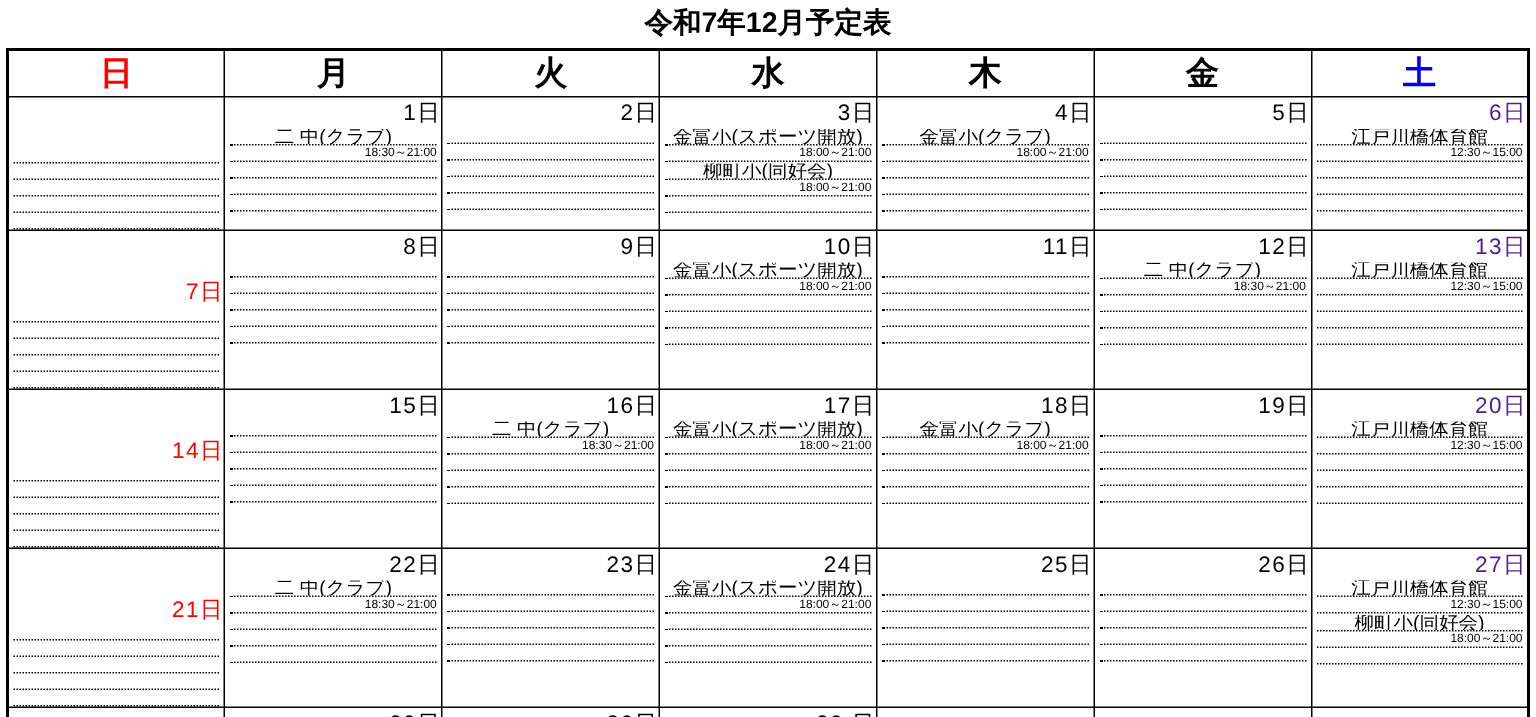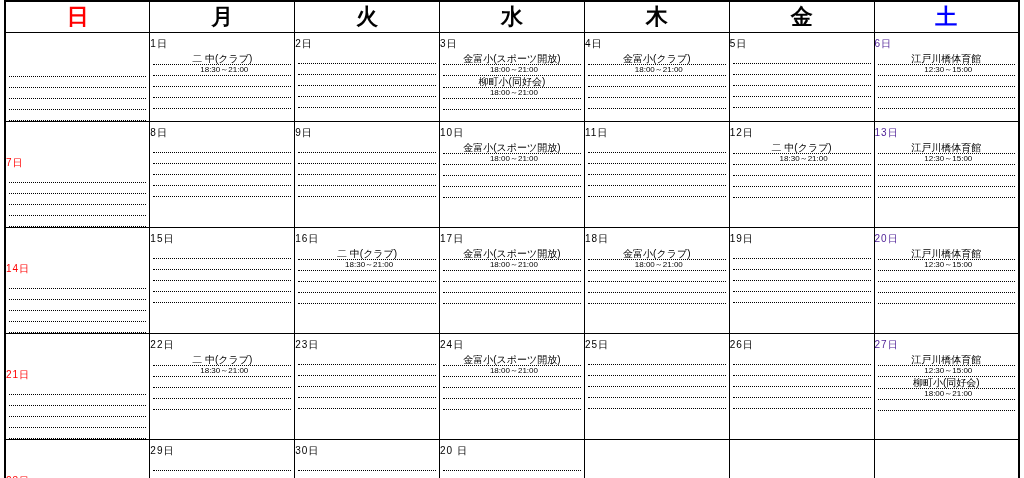--- a/index.html
+++ b/index.html
@@ -53,62 +53,63 @@
   th.sat { color: #0000ff; }
   th.wd  { color: #000000; }
 
   td.day {
     height: 78px;
     position: relative;
   }
   td.empty { height: 78px; }
 
   .daynum {
-    text-align: left;
-    font-size: 10px;
+    text-align: right;
+    font-size: 15px;
     line-height: 17px;
     padding-top: 2px;
     letter-spacing: 1px;
   }
   .daynum.sun { color: #ff0000; margin-top: 30px; }
   .daynum.sat { color: #4c1d95; }
   .daynum.wd  { color: #000000; }
 
   .events {
     padding: 1px 3px 0 3px;
   }
   .event {
     margin-top: 1px;
   }
   .ev-name {
-    font-size: 10px;
+    font-size: 13px;
     line-height: 10px;
     text-align: center;
     border-bottom: 1px dotted #000000;
     white-space: nowrap;
     overflow: hidden;
   }
   .ev-time {
     font-size: 8px;
     line-height: 10px;
-    text-align: center;
+    text-align: right;
     padding-left: 4px;
     border-bottom: 1px dotted #000000;
     white-space: nowrap;
     overflow: hidden;
   }
   .ruled {
     border-bottom: 1px dotted #000000;
     height: 10px;
   }
 </style>
 </head>
 <body>
 
 <div class="page">
+  <div class="title">令和7年12月予定表</div>
 
   <table class="cal">
     <thead>
       <tr>
         <th class="dow sun">日</th>
         <th class="dow wd">月</th>
         <th class="dow wd">火</th>
         <th class="dow wd">水</th>
         <th class="dow wd">木</th>
         <th class="dow wd">金</th>

